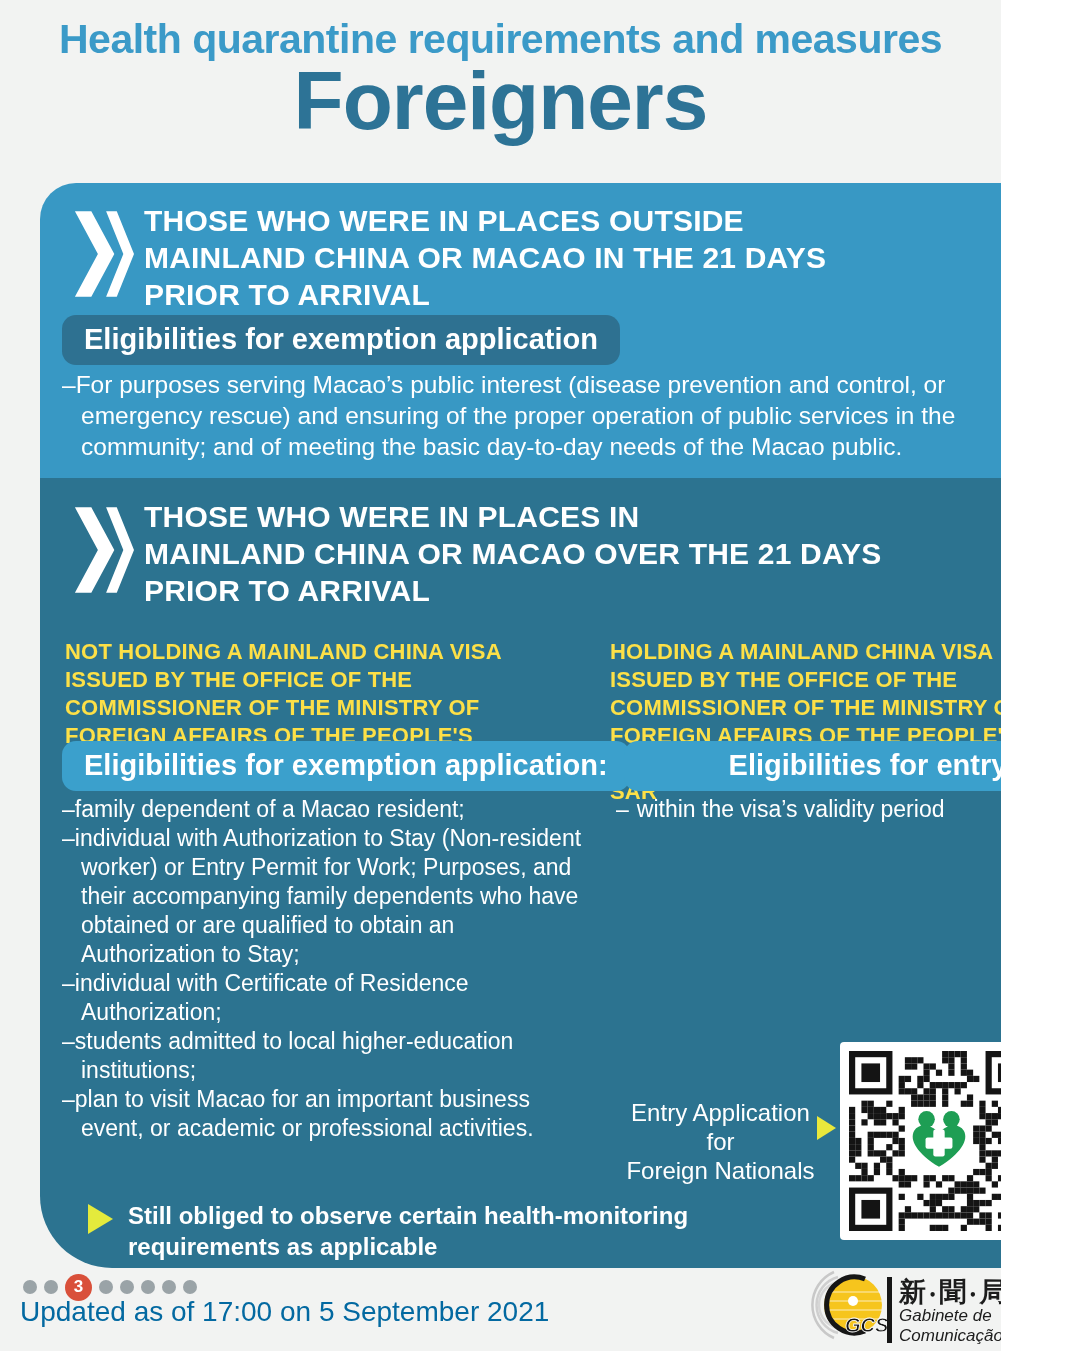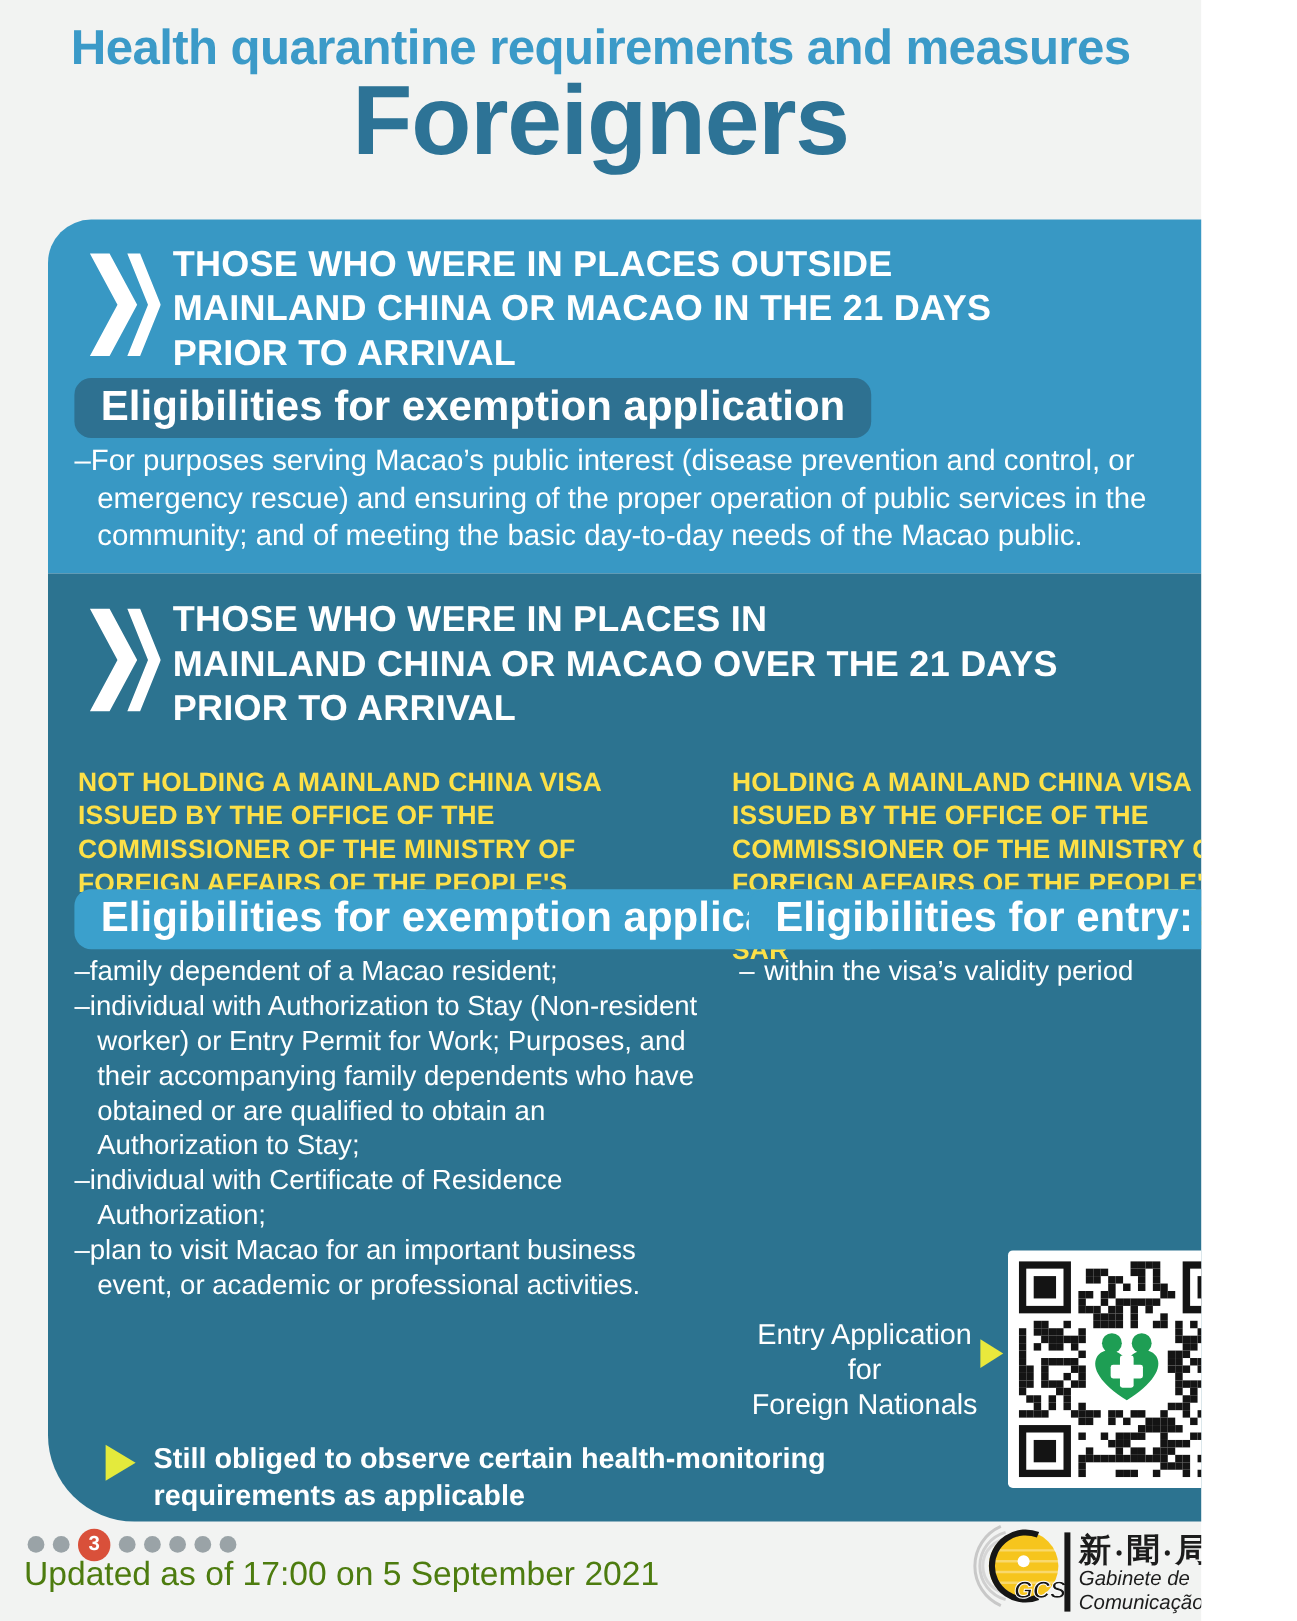--- a/index.html
+++ b/index.html
@@ -16,21 +16,21 @@
   
   .card{position:absolute; left:40px; width:1008px;}
   .card-outside{top:183px; height:295px; background:#3898c4; border-radius:36px 36px 0 0;}
   .card-mainland{top:478px; height:790px; background:#2c7390; border-radius:0 0 44px 72px;}
   .chevrons{position:absolute; width:64px; height:106px;}
   .chevrons svg{width:100%; height:100%; display:block;}
   .sec-heading{position:absolute; color:#ffffff; font-weight:bold; font-size:30px; line-height:37px; letter-spacing:0.2px;}
   .sec-heading div{white-space:nowrap;}
   .badge{
     position:absolute; display:inline-block; color:#fff; font-weight:bold;
-    font-size:35px; line-height:32px; padding:8px 22px 10px 22px; border-radius:14px;
+    font-size:29px; line-height:32px; padding:8px 22px 10px 22px; border-radius:14px;text-align:right;
   }
   .badge-dark{background:#2e7191;}
   .badge-light{background:#3ba0cc;}
   .hang{padding-left:19px; text-indent:-19px;}
   .dash{display:inline;}
   .body-text{position:absolute; color:#fff; font-size:24.5px; line-height:31px;}
   .subheading{position:absolute; color:#fde047; font-weight:bold; font-size:22px; line-height:28px; letter-spacing:0.2px;margin-top:40px;}
   .list{position:absolute; color:#fff; font-size:23px; line-height:29px;}
   .list .li{margin:0;}
   .entry-item{position:absolute; color:#fff; font-size:23px; line-height:29px;}
@@ -44,21 +44,21 @@
   .qr-box svg{width:180px; height:180px; display:block;}
   .note-text{position:absolute; color:#fff; font-weight:bold; font-size:24px; line-height:31px;}
   .note-text div{white-space:nowrap;}
   
   .dots{position:absolute; left:23px; top:1273px; height:28px; display:flex; align-items:center; gap:7px;}
   .dot{width:14px; height:14px; border-radius:50%; background:#9aa3a7;}
   .dot-current{
     width:27px; height:27px; border-radius:50%; background:#d9503a;
     color:#fff; font-weight:bold; font-size:17px; display:flex; align-items:center; justify-content:center;
   }
-  .updated{position:absolute; left:20px; top:1296px; font-size:28px; color:#4d7c0f;}
+  .updated{position:absolute; left:20px; top:1296px; font-size:28px; color:#0369a1;}
   .logo{position:absolute; left:795px; top:1270px; width:270px; height:80px;}
   .logo-art{position:absolute; left:0; top:0;}
   .logo-divider{position:absolute; left:92px; top:7px; width:5px; height:66px; background:#161616;}
   .logo-zh{position:absolute; left:104px; top:2px; font-size:27px; font-weight:bold; color:#1c1c1c; letter-spacing:3px; white-space:nowrap;}
   .logo-pt{position:absolute; left:104px; font-size:17px; font-style:italic; color:#1c1c1c; white-space:nowrap;}
   .logo-pt1{top:36px;} .logo-pt2{top:56px;text-align:right;}
 </style>
 </head>
 <body>
 
@@ -101,20 +101,21 @@
     <div class="subheading" style="left:25px; top:120px; width:515px;">NOT HOLDING A MAINLAND CHINA VISA ISSUED BY THE OFFICE OF THE COMMISSIONER OF THE MINISTRY OF FOREIGN AFFAIRS OF THE PEOPLE'S REPUBLIC OF CHINA IN THE MACAO SAR</div>
     <div class="subheading" style="left:570px; top:120px; width:432px;">HOLDING A MAINLAND CHINA VISA ISSUED BY THE OFFICE OF THE COMMISSIONER OF THE MINISTRY OF FOREIGN AFFAIRS OF THE PEOPLE'S REPUBLIC OF CHINA IN THE MACAO SAR</div>
 
     <div class="badge badge-light" style="left:22px; top:263px;">Eligibilities for exemption application:</div>
     <div class="badge badge-light" style="left:584px; top:263px; width:371px; box-sizing:content-box;">Eligibilities for entry:</div>
 
     <div class="list" style="left:22px; top:317px; width:528px;">
       <div class="li hang"><span class="dash">–</span><span>family dependent of a Macao resident;</span></div>
       <div class="li hang"><span class="dash">–</span><span>individual with Authorization to Stay (Non-resident worker) or Entry Permit for Work; Purposes, and their accompanying family dependents who have obtained or are qualified to obtain an Authorization to Stay;</span></div>
       <div class="li hang"><span class="dash">–</span><span>individual with Certificate of Residence Authorization;</span></div>
+      <div class="li hang"><span class="dash">–</span><span>students admitted to local higher-education institutions;</span></div>
       <div class="li hang"><span class="dash">–</span><span>plan to visit Macao for an important business event, or academic or professional activities.</span></div>
     </div>
 
     <div class="entry-item" style="left:576px; top:317px;"><span class="dash">–</span><span>within the visa’s validity period</span></div>
 
     <div class="qr-label" style="left:578px; top:620px;">
       <div>Entry Application for</div>
       <div>Foreign Nationals</div>
     </div>
     <div class="tri tri-qr" style="left:777px; top:638px;"></div>

